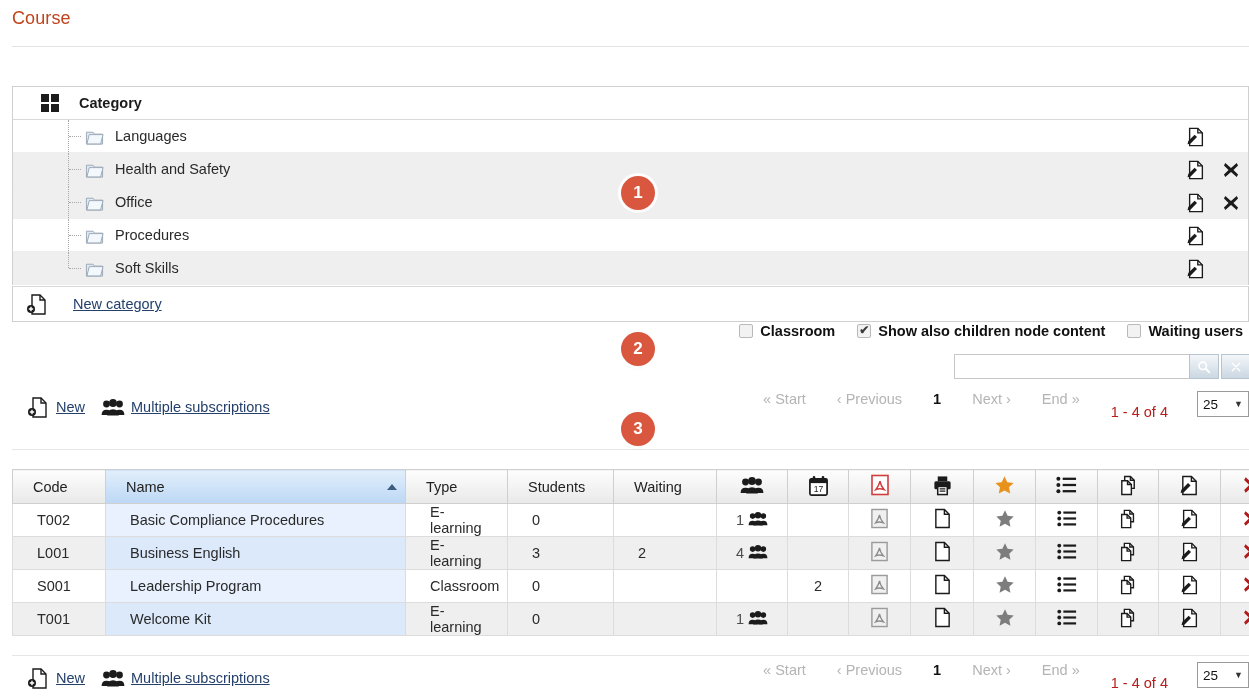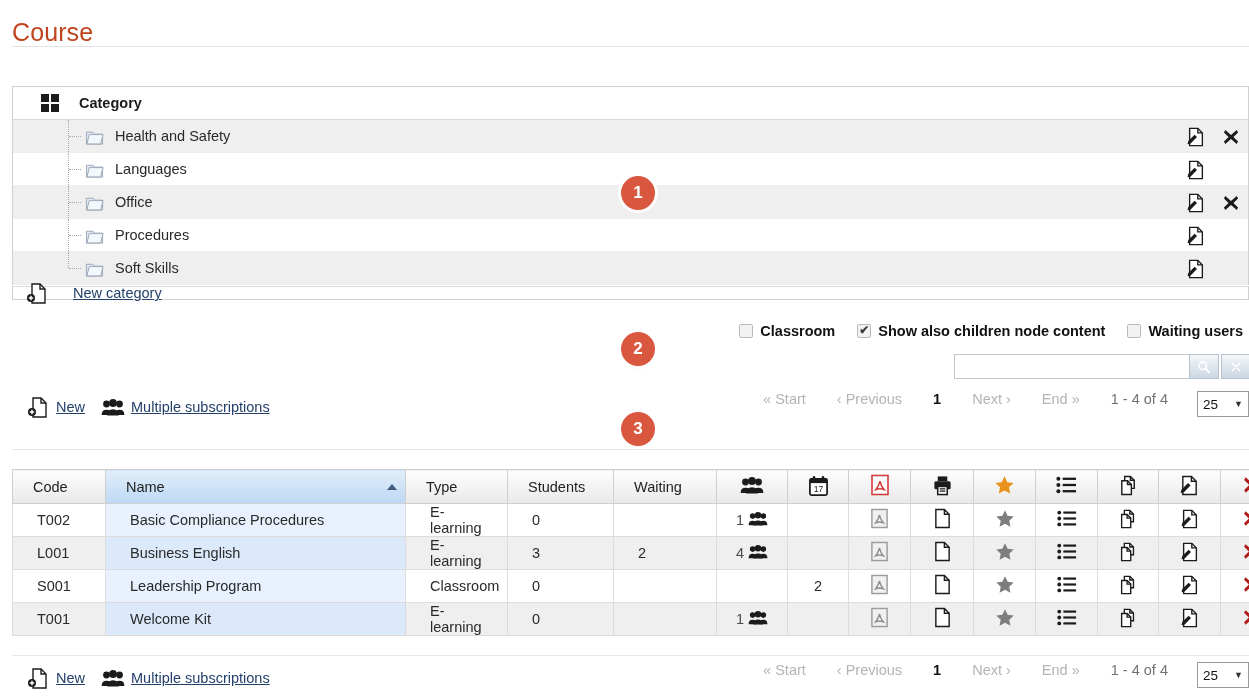--- a/index.html
+++ b/index.html
@@ -9,23 +9,22 @@
     background: #ffffff;
     font-family: "Liberation Sans", sans-serif;
     color: #222;
     overflow: hidden;
   }
   .page { position: relative; width: 1249px; height: 699px; }
 
   
   .page-title {
     position: absolute; left: 12px; top: 8px;
-    font-size: 25px; color: #c0441e; font-weight: normal;
+    font-size: 18px; color: #c0441e; font-weight: normal;
     letter-spacing: 0.1px;
-    margin-top: 10px;
   }
   .title-rule {
     position: absolute; left: 12px; top: 46px; width: 1237px; height: 1px;
     background: #e3e3e3;
   }
 
   
   .tree-panel {
     position: absolute; left: 12px; top: 86px; width: 1237px;
     border: 1px solid #d0d0d0; border-bottom: none;
@@ -68,21 +67,21 @@
   .tree-actions {
     position: absolute; right: 8px; top: 0; height: 33px;
     display: flex; align-items: center; gap: 16px;
   }
   .ic-editdoc { width: 20px; height: 20px; display: block; }
   .ic-xblack {
     width: 18px; height: 18px; display: block;
   }
 
   .newcat-row {
-    position: absolute; left: 12px; top: 286px; width: 1237px; height: 14px;
+    position: absolute; left: 12px; top: 286px; width: 1237px; height: 36px;
     border: 1px solid #d0d0d0; border-top: 1px solid #d9d9d9;
     background: #fff; display: flex; align-items: center;
   }
   .newdoc-icon { width: 20px; height: 21px; margin-left: 14px; display:block; }
   .link {
     color: #24406b; text-decoration: underline; font-size: 14.5px;
     cursor: pointer;
   }
   .newcat-row .link { margin-left: 26px; }
 
@@ -124,21 +123,21 @@
   .toolbar { position: absolute; left: 12px; width: 1237px; height: 32px; }
   .toolbar .left { position: absolute; left: 2px; top: 0; height: 32px;
     display: flex; align-items: center; gap: 8px; }
   .people-icon { width: 22px; height: 16px; display: block; }
   .toolbar .right {
     position: absolute; right: 0; top: 0; height: 32px;
     display: flex; align-items: flex-start; gap: 17px; font-size: 14.5px;
   }
   .pg-dis { color: #b4b4b4; margin-right: 14px; }
   .pg-cur { color: #111; font-weight: bold; margin-right: 14px; }
-  .pg-count { color: #737373; margin-right: 12px; }
+  .pg-count { color: #b91c1c; margin-right: 12px; margin-top: 13px; }
   .pg-select {
     width: 52px; height: 23px; border: 1px solid #9a9a9a; background: #fff;
     font-size: 13.5px; display: flex; align-items: center;
     justify-content: space-between; padding: 12px 5px; color: #111;
     cursor: pointer;
   }
   .caret { font-size: 9px; color: #333; }
 
   .hr-line {
     position: absolute; left: 12px; width: 1237px; height: 1px; background: #e6e6e6;
@@ -200,54 +199,54 @@
     <div class="tree-head">
       <span class="grid-icon">
         <i></i>
           <i></i>
           <i></i>
           <i></i>
       </span>
       <span class="tree-head-label">Category</span>
     </div>
     <div id="tree-rows">
+        <div class="tree-row even">
+          <span class="tree-connector"></span>
+          <span class="tree-elbow"></span>
+          <span class="folder-icon"><svg viewBox="0 0 20 20" width="19" height="19">
+              <path d="M1.5 5.5 h7 l1.6 2 h8.4 v10.5 h-17 z" fill="#dfe8f3" stroke="#9aa7b5" stroke-width="1"></path>
+              <path d="M4.5 8 h14.5 l-2.6 9.8 h-14.4 z" fill="#f3f8fd" stroke="#9aa7b5" stroke-width="1"></path>
+            </svg></span>
+          <span class="tree-label">Languages</span>
+          <span class="tree-actions">
+            <span class="ic-editdoc"><svg viewBox="0 0 22 22" width="20" height="20">
+                <path d="M4 1.5 h9 l5 5 v14 h-14 z" fill="#fff" stroke="#1b1b1b" stroke-width="1.5"></path>
+                <path d="M13 1.5 v5 h5" fill="none" stroke="#1b1b1b" stroke-width="1.5"></path>
+                <path d="M2.5 15.5 l7 -7 2.6 2.6 -7 7 -3.4 0.8 z" fill="#1b1b1b"></path>
+              </svg></span>
+            <span style="width:18px;height:18px;display:block;"></span>
+          </span>
+        </div>
         <div class="tree-row odd">
           <span class="tree-connector"></span>
           <span class="tree-elbow"></span>
           <span class="folder-icon"><svg viewBox="0 0 20 20" width="19" height="19">
               <path d="M1.5 5.5 h7 l1.6 2 h8.4 v10.5 h-17 z" fill="#dfe8f3" stroke="#9aa7b5" stroke-width="1"></path>
               <path d="M4.5 8 h14.5 l-2.6 9.8 h-14.4 z" fill="#f3f8fd" stroke="#9aa7b5" stroke-width="1"></path>
             </svg></span>
           <span class="tree-label">Health and Safety</span>
           <span class="tree-actions">
             <span class="ic-editdoc"><svg viewBox="0 0 22 22" width="20" height="20">
                 <path d="M4 1.5 h9 l5 5 v14 h-14 z" fill="#fff" stroke="#1b1b1b" stroke-width="1.5"></path>
                 <path d="M13 1.5 v5 h5" fill="none" stroke="#1b1b1b" stroke-width="1.5"></path>
                 <path d="M2.5 15.5 l7 -7 2.6 2.6 -7 7 -3.4 0.8 z" fill="#1b1b1b"></path>
               </svg></span>
             <span class="ic-xblack"><svg viewBox="0 0 22 22" width="18" height="18">
                 <path d="M4 2.5 L11 8.6 L18 2.5 L19.6 5.4 L14 11 L19.6 16.6 L18 19.5 L11 13.4 L4 19.5 L2.4 16.6 L8 11 L2.4 5.4 z" fill="#1b1b1b"></path>
               </svg></span>
-          </span>
-        </div>
-        <div class="tree-row even">
-          <span class="tree-connector"></span>
-          <span class="tree-elbow"></span>
-          <span class="folder-icon"><svg viewBox="0 0 20 20" width="19" height="19">
-              <path d="M1.5 5.5 h7 l1.6 2 h8.4 v10.5 h-17 z" fill="#dfe8f3" stroke="#9aa7b5" stroke-width="1"></path>
-              <path d="M4.5 8 h14.5 l-2.6 9.8 h-14.4 z" fill="#f3f8fd" stroke="#9aa7b5" stroke-width="1"></path>
-            </svg></span>
-          <span class="tree-label">Languages</span>
-          <span class="tree-actions">
-            <span class="ic-editdoc"><svg viewBox="0 0 22 22" width="20" height="20">
-                <path d="M4 1.5 h9 l5 5 v14 h-14 z" fill="#fff" stroke="#1b1b1b" stroke-width="1.5"></path>
-                <path d="M13 1.5 v5 h5" fill="none" stroke="#1b1b1b" stroke-width="1.5"></path>
-                <path d="M2.5 15.5 l7 -7 2.6 2.6 -7 7 -3.4 0.8 z" fill="#1b1b1b"></path>
-              </svg></span>
-            <span style="width:18px;height:18px;display:block;"></span>
           </span>
         </div>
         <div class="tree-row odd">
           <span class="tree-connector"></span>
           <span class="tree-elbow"></span>
           <span class="folder-icon"><svg viewBox="0 0 20 20" width="19" height="19">
               <path d="M1.5 5.5 h7 l1.6 2 h8.4 v10.5 h-17 z" fill="#dfe8f3" stroke="#9aa7b5" stroke-width="1"></path>
               <path d="M4.5 8 h14.5 l-2.6 9.8 h-14.4 z" fill="#f3f8fd" stroke="#9aa7b5" stroke-width="1"></path>
             </svg></span>
           <span class="tree-label">Office</span>

